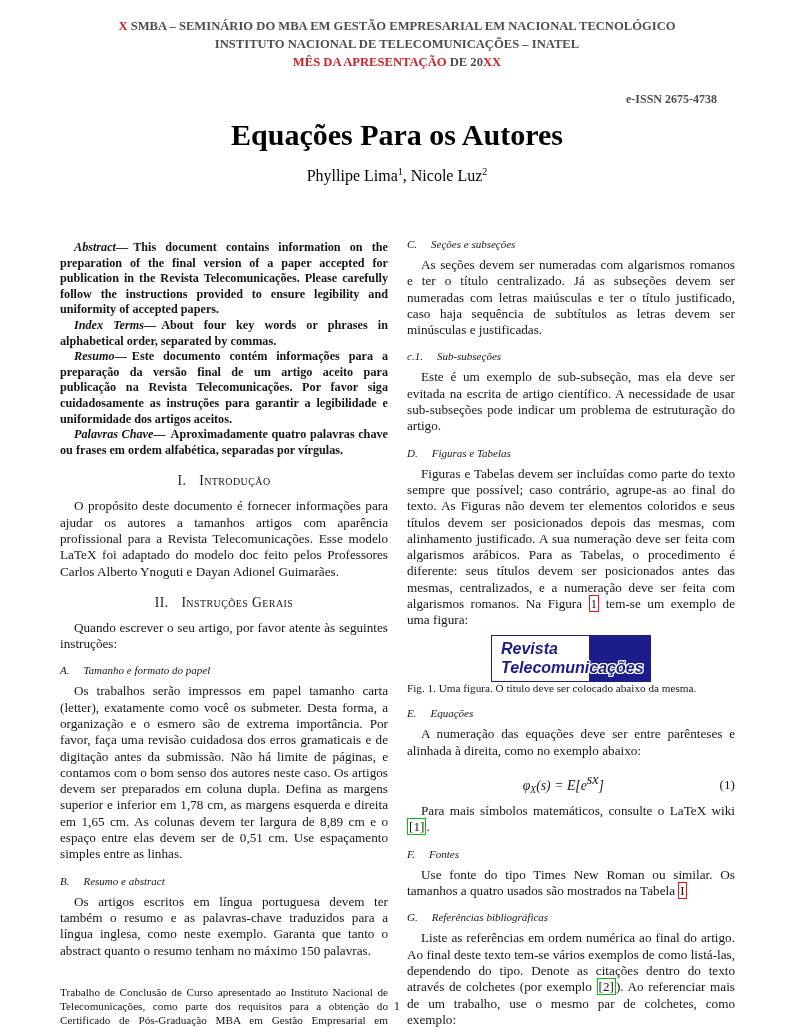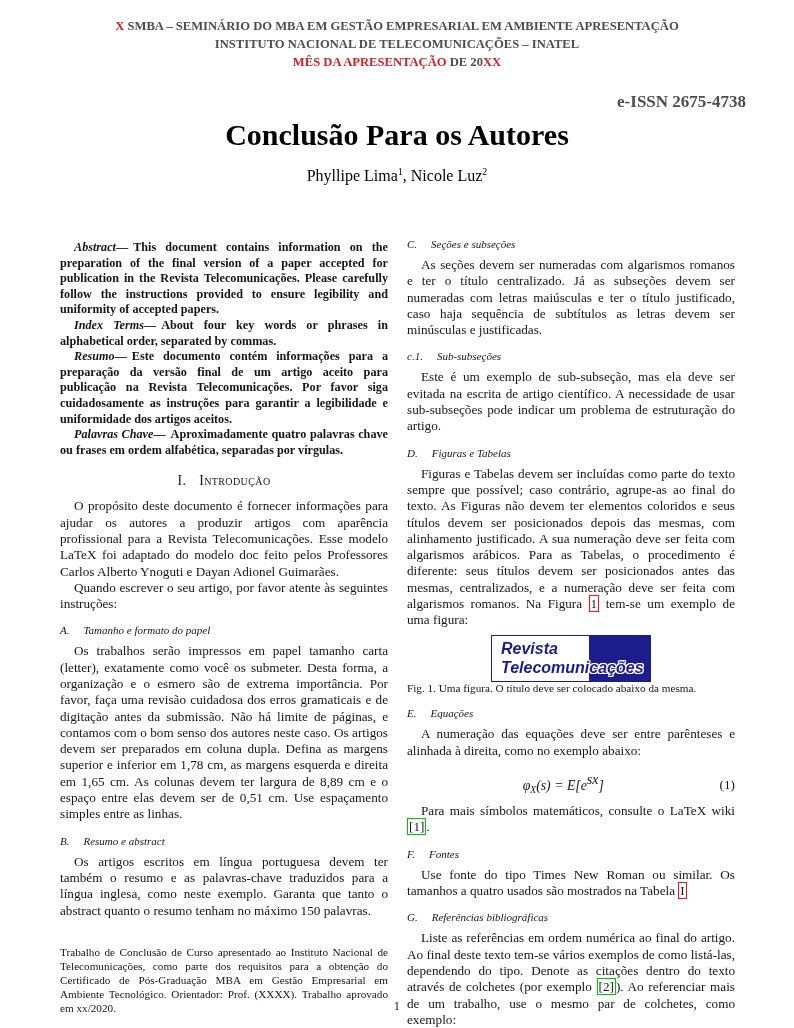--- a/index.html
+++ b/index.html
@@ -5,21 +5,21 @@
   html,body{margin:0;padding:0;background:#ffffff;}
   .page{
     position:relative;width:794px;height:1028px;background:#ffffff;
     font-family:"Liberation Serif","DejaVu Serif",serif;color:#151515;
     overflow:hidden;
   }
   
   .hdr{position:absolute;top:17px;left:0;width:100%;text-align:center;
        font-weight:bold;font-size:12.6px;line-height:18px;color:#4d4d4d;}
   .red{color:#cc2127;}
-  .issn{position:absolute;top:92px;right:48px;font-weight:bold;font-size:17px;color:#4d4d4d;}
+  .issn{position:absolute;top:92px;right:77px;font-weight:bold;font-size:12px;color:#4d4d4d;}
   
   .title{position:absolute;top:118px;left:0;width:100%;margin:0;text-align:center;
          font-size:30px;font-weight:bold;color:#000;}
   .authors{position:absolute;top:166px;left:0;width:100%;text-align:center;font-size:16px;color:#000;}
   .authors sup{font-size:10px;}
   
   .col{position:absolute;width:328px;}
   .col-left{left:60px;top:240px;}
   .col-right{left:407px;top:226px;}
   
@@ -60,38 +60,39 @@
   .citebox{border:1px solid #00c400;padding:0 1px;color:inherit;text-decoration:none;cursor:pointer;}
   
   .pagenum{position:absolute;top:999px;left:0;width:100%;text-align:center;font-size:12.6px;}
 </style>
 </head>
 <body>
 
 <div class="page">
 
   <div class="hdr">
-    <div><span class="red">X</span><span> SMBA – SEMINÁRIO DO MBA EM GESTÃO EMPRESARIAL EM AMBIENTE APRESENTAÇÃO</span></div>
+    <div><span class="red">X</span><span> SMBA – SEMINÁRIO DO MBA EM GESTÃO EMPRESARIAL EM NACIONAL TECNOLÓGICO</span></div>
     <div>INSTITUTO NACIONAL DE TELECOMUNICAÇÕES – INATEL</div>
     <div><span class="red">MÊS DA APRESENTAÇÃO</span><span> DE 20</span><span class="red">XX</span></div>
   </div>
   <div class="issn">e-ISSN 2675-4738</div>
 
-  <h1 class="title">Conclusão Para os Autores</h1>
+  <h1 class="title">Equações Para os Autores</h1>
   <div class="authors"><span>Phyllipe Lima</span><sup>1</sup><span>, </span><span>Nicole Luz</span><sup>2</sup></div>
 
   <section class="col col-left">
     <p class="abs"><span class="lbl">Abstract—</span><span>This document contains information on the preparation of the final version of a paper accepted for publication in the Revista Telecomunicações. Please carefully follow the instructions provided to ensure legibility and uniformity of accepted papers.</span></p>
     <p class="abs"><span class="lbl">Index Terms—</span><span>About four key words or phrases in alphabetical order, separated by commas.</span></p>
     <p class="abs"><span class="lbl">Resumo—</span><span>Este documento contém informações para a preparação da versão final de um artigo aceito para publicação na Revista Telecomunicações. Por favor siga cuidadosamente as instruções para garantir a legibilidade e uniformidade dos artigos aceitos.</span></p>
     <p class="abs"><span class="lbl">Palavras Chave—</span><span>Aproximadamente quatro palavras chave ou frases em ordem alfabética, separadas por vírgulas.</span></p>
 
     <h2 class="sechead"><span class="num">I.</span><span>Introdução</span></h2>
-    <p class="body">O propósito deste documento é fornecer informações para ajudar os autores a produzir artigos com aparência profissional para a Revista Telecomunicações. Esse modelo LaTeX foi adaptado do modelo doc feito pelos Professores Carlos Alberto Ynoguti e Dayan Adionel Guimarães.</p>
+    <p class="body">O propósito deste documento é fornecer informações para ajudar os autores a tamanhos artigos com aparência profissional para a Revista Telecomunicações. Esse modelo LaTeX foi adaptado do modelo doc feito pelos Professores Carlos Alberto Ynoguti e Dayan Adionel Guimarães.</p>
 
+    <h2 class="sechead"><span class="num">II.</span><span>Instruções Gerais</span></h2>
     <p class="body">Quando escrever o seu artigo, por favor atente às seguintes instruções:</p>
 
     <h3 class="subhead"><span class="num">A.</span><span>Tamanho e formato do papel</span></h3>
     <p class="body">Os trabalhos serão impressos em papel tamanho carta (letter), exatamente como você os submeter. Desta forma, a organização e o esmero são de extrema importância. Por favor, faça uma revisão cuidadosa dos erros gramaticais e de digitação antes da submissão. Não há limite de páginas, e contamos com o bom senso dos autores neste caso. Os artigos devem ser preparados em coluna dupla. Defina as margens superior e inferior em 1,78 cm, as margens esquerda e direita em 1,65 cm. As colunas devem ter largura de 8,89 cm e o espaço entre elas devem ser de 0,51 cm. Use espaçamento simples entre as linhas.</p>
 
     <h3 class="subhead"><span class="num">B.</span><span>Resumo e abstract</span></h3>
     <p class="body">Os artigos escritos em língua portuguesa devem ter também o resumo e as palavras-chave traduzidos para a língua inglesa, como neste exemplo. Garanta que tanto o abstract quanto o resumo tenham no máximo 150 palavras.</p>
 
     <p class="footnote">Trabalho de Conclusão de Curso apresentado ao Instituto Nacional de Telecomunicações, como parte dos requisitos para a obtenção do Certificado de Pós-Graduação MBA em Gestão Empresarial em Ambiente Tecnológico. Orientador: Prof. (XXXX). Trabalho aprovado em xx/2020.</p>
   </section>

